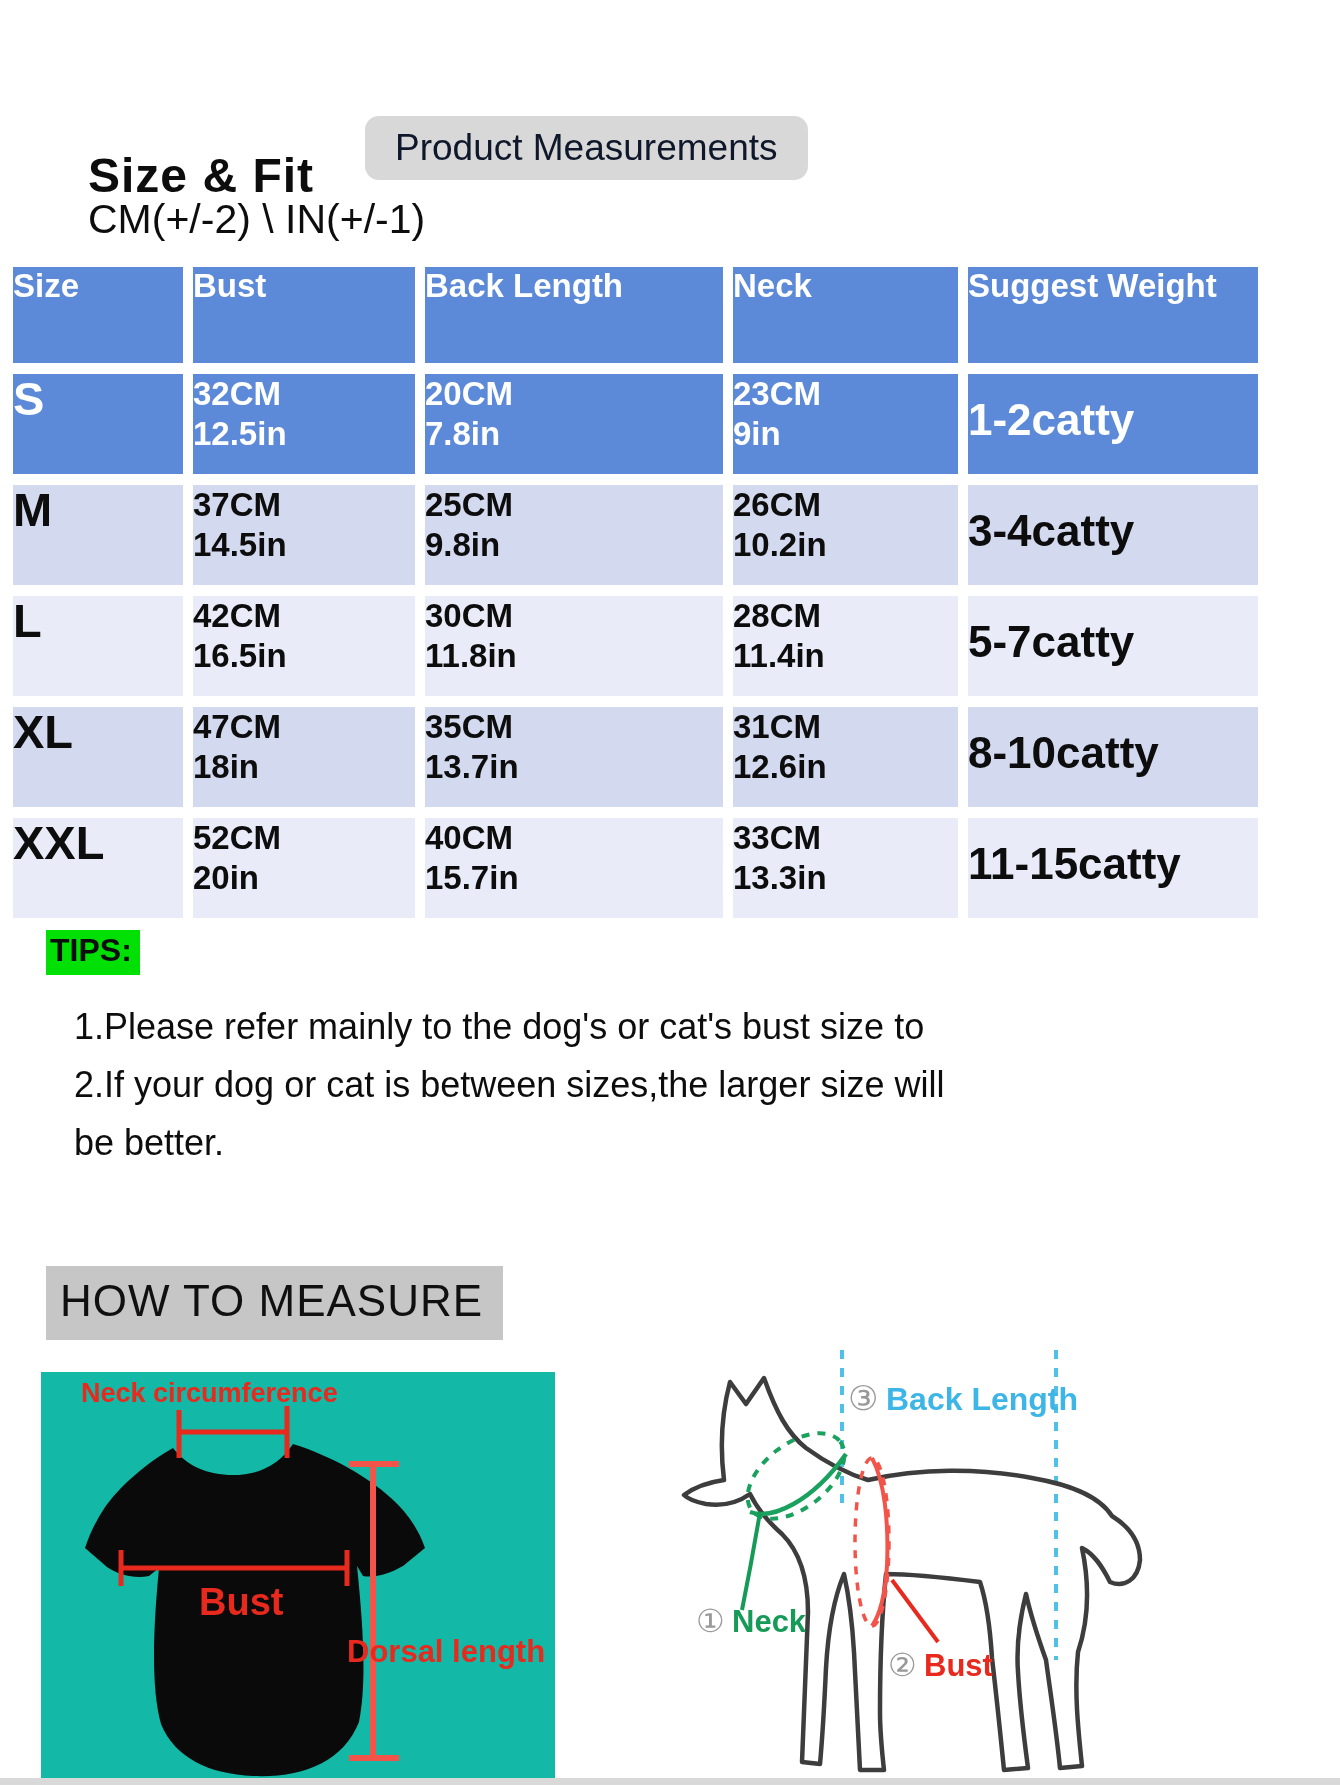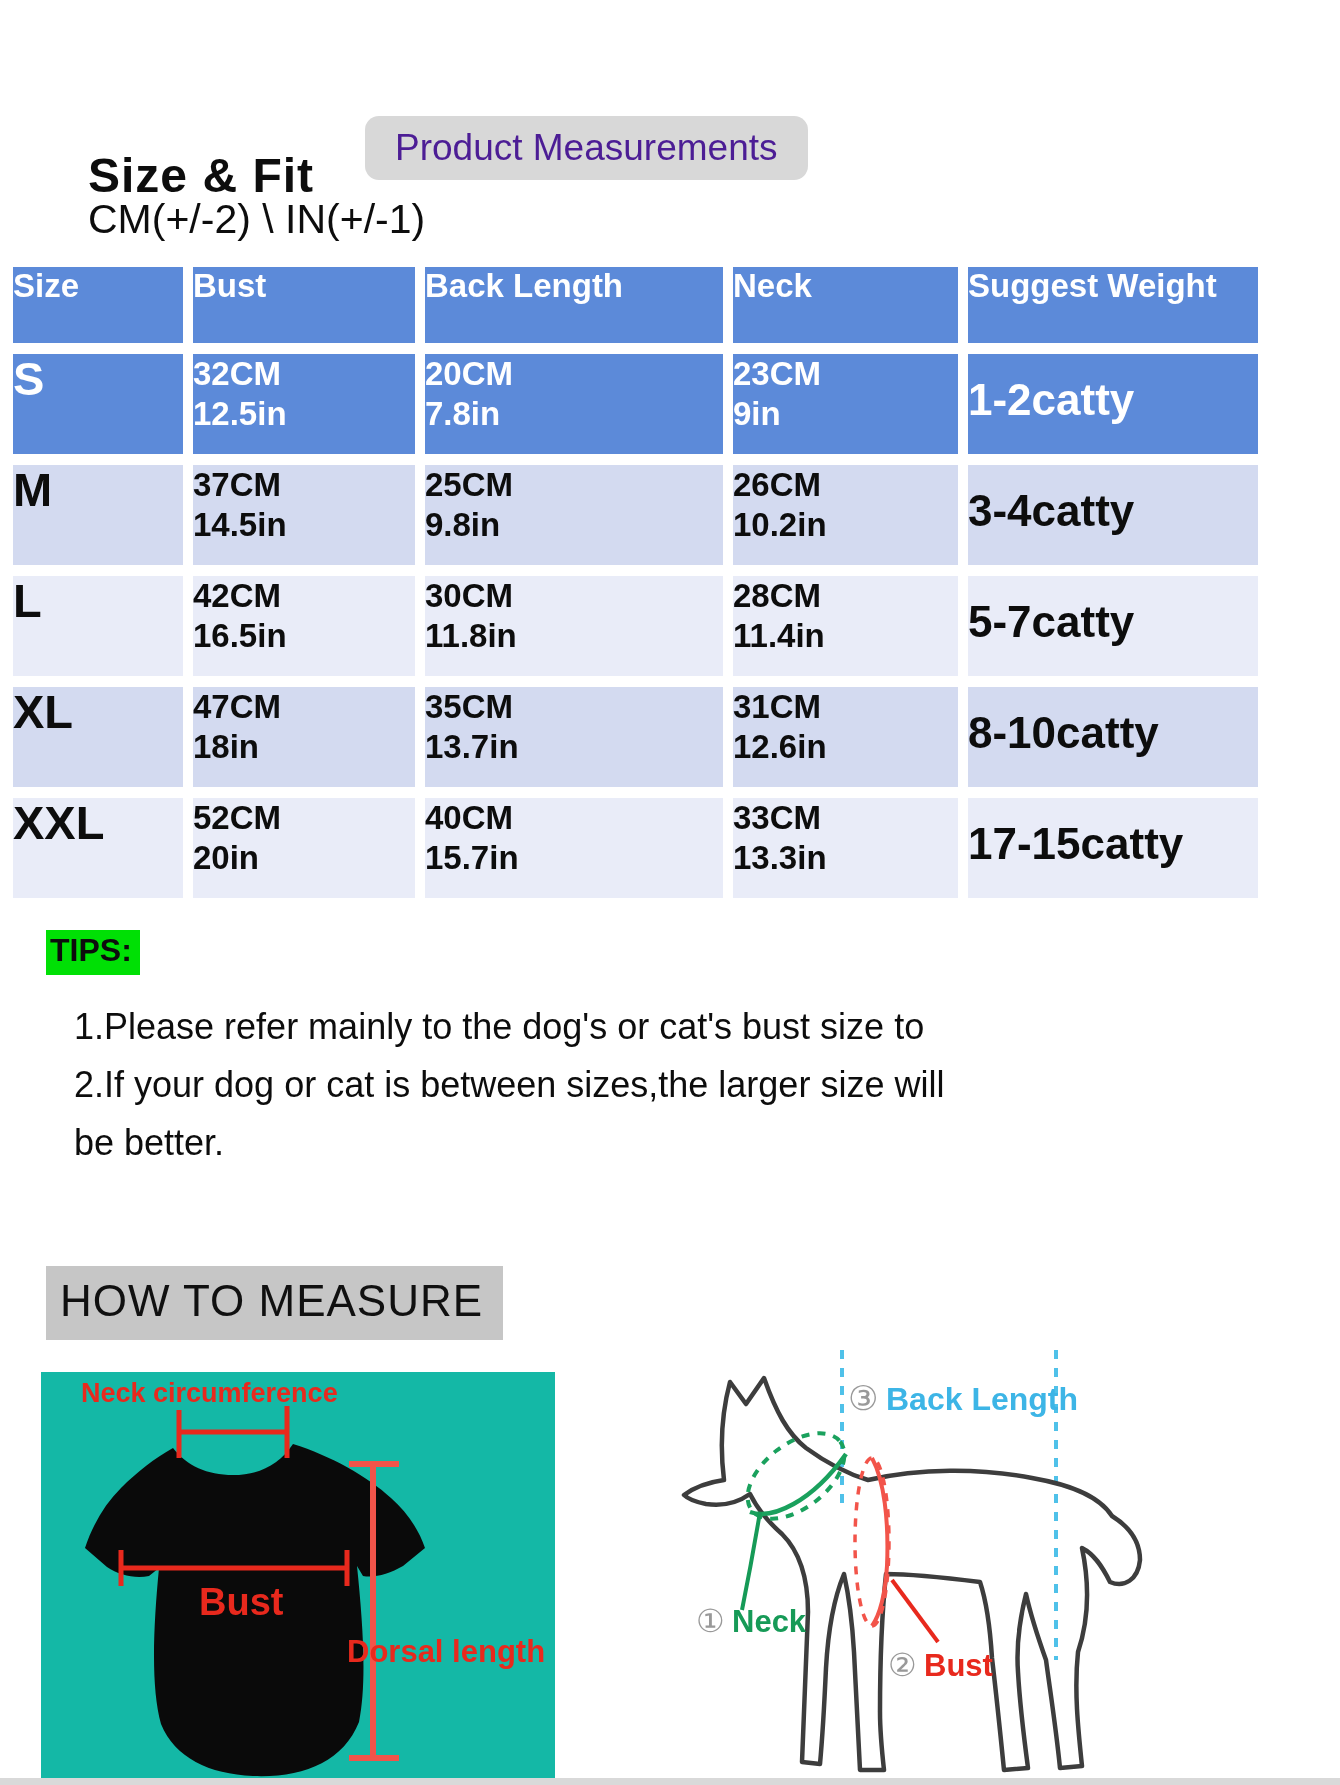--- a/index.html
+++ b/index.html
@@ -3,32 +3,32 @@
 <meta charset="utf-8">
 <style>
   html,body{margin:0;padding:0;background:#ffffff;}
   #page{
     position:relative;width:1340px;height:1785px;background:#ffffff;overflow:hidden;
     font-family:"Liberation Sans",sans-serif;color:#0d0d0d;
   }
   
   .title{position:absolute;left:88px;top:112px;font-size:48px;font-weight:700;letter-spacing:1px;margin-top:36px;}
   .badge{
-    position:absolute;left:365px;top:116px;background:#d8d8d8;color:#4c1d95;
+    position:absolute;left:365px;top:116px;background:#d8d8d8;color:#0f172a;
     font-size:37px;font-weight:400;padding:11px 30px;border-radius:14px;
   }
   .tolerance{position:absolute;left:88px;top:196px;font-size:41px;font-weight:400;}
   
   table.size-table{
     position:absolute;left:3px;top:256px;border-collapse:separate;border-spacing:10px 11px;
   }
   table.size-table td{vertical-align:top;padding:0;}
   .hdr td{
     background:#5c8ad9;color:#ffffff;font-size:33px;font-weight:700;
-    height:76px;padding:22px 0 0 26px;box-sizing:border-box;vertical-align:top;
+    height:96px;padding:22px 0 0 26px;box-sizing:border-box;vertical-align:top;
   }
   .row td{height:100px;box-sizing:border-box;padding:14px 0 0 26px;font-weight:700;}
   .row.blue td{background:#5c8ad9;color:#ffffff;}
   .row.dark td{background:#d3daf0;color:#0d0d0d;}
   .row.light td{background:#e9ecf8;color:#0d0d0d;}
   .size-cell{font-size:47px;line-height:50px;}
   .pair span{display:block;font-size:33px;line-height:40px;}
   .weight-cell{font-size:44px;line-height:48px;padding-top:22px !important;}
   
   .tips-label{
@@ -149,21 +149,21 @@
             <span>20in</span>
           </td>
       <td class="pair">
             <span>40CM</span>
             <span>15.7in</span>
           </td>
       <td class="pair">
             <span>33CM</span>
             <span>13.3in</span>
           </td>
-      <td class="weight-cell">17-15catty</td>
+      <td class="weight-cell">11-15catty</td>
     </tr>
   </tbody>
     </table>
 
   <div class="tips-label">TIPS:</div>
   <div class="tips-text">
     <div>1.Please refer mainly to the dog's or cat's  bust size to</div>
     <div>2.If your dog or cat is between sizes,the larger size will</div>
     <div>be better.</div>
   </div>

